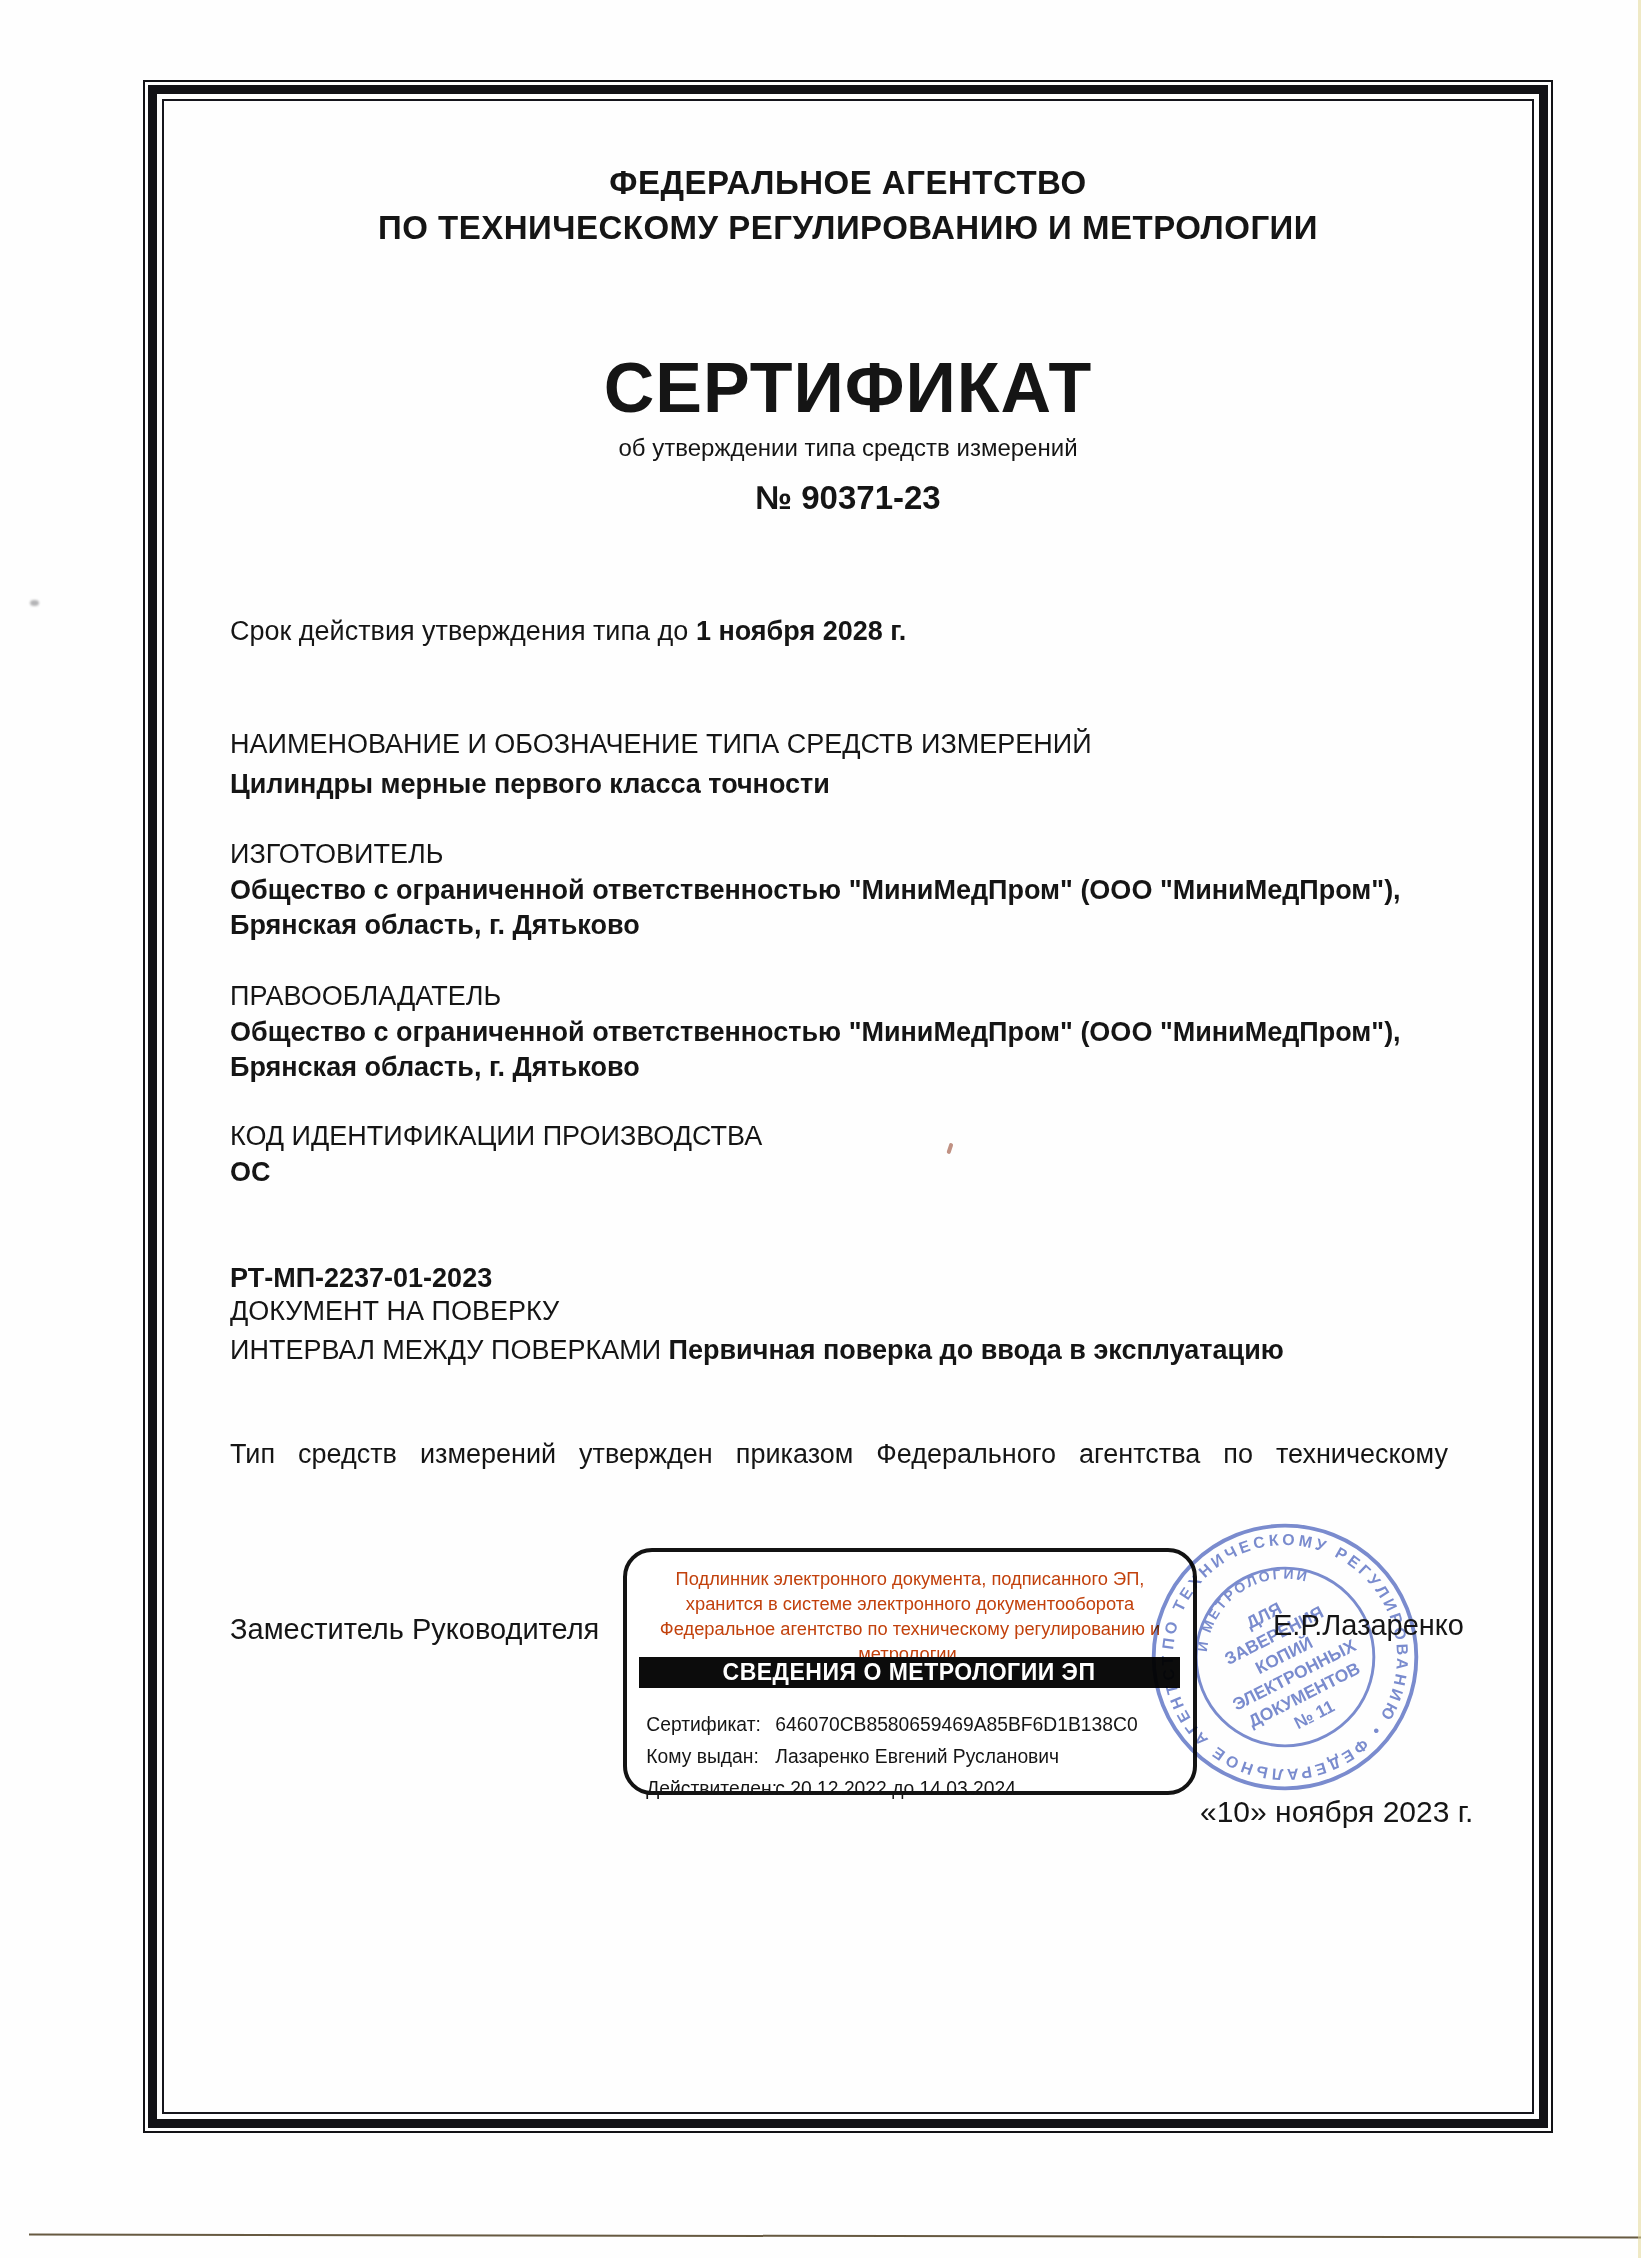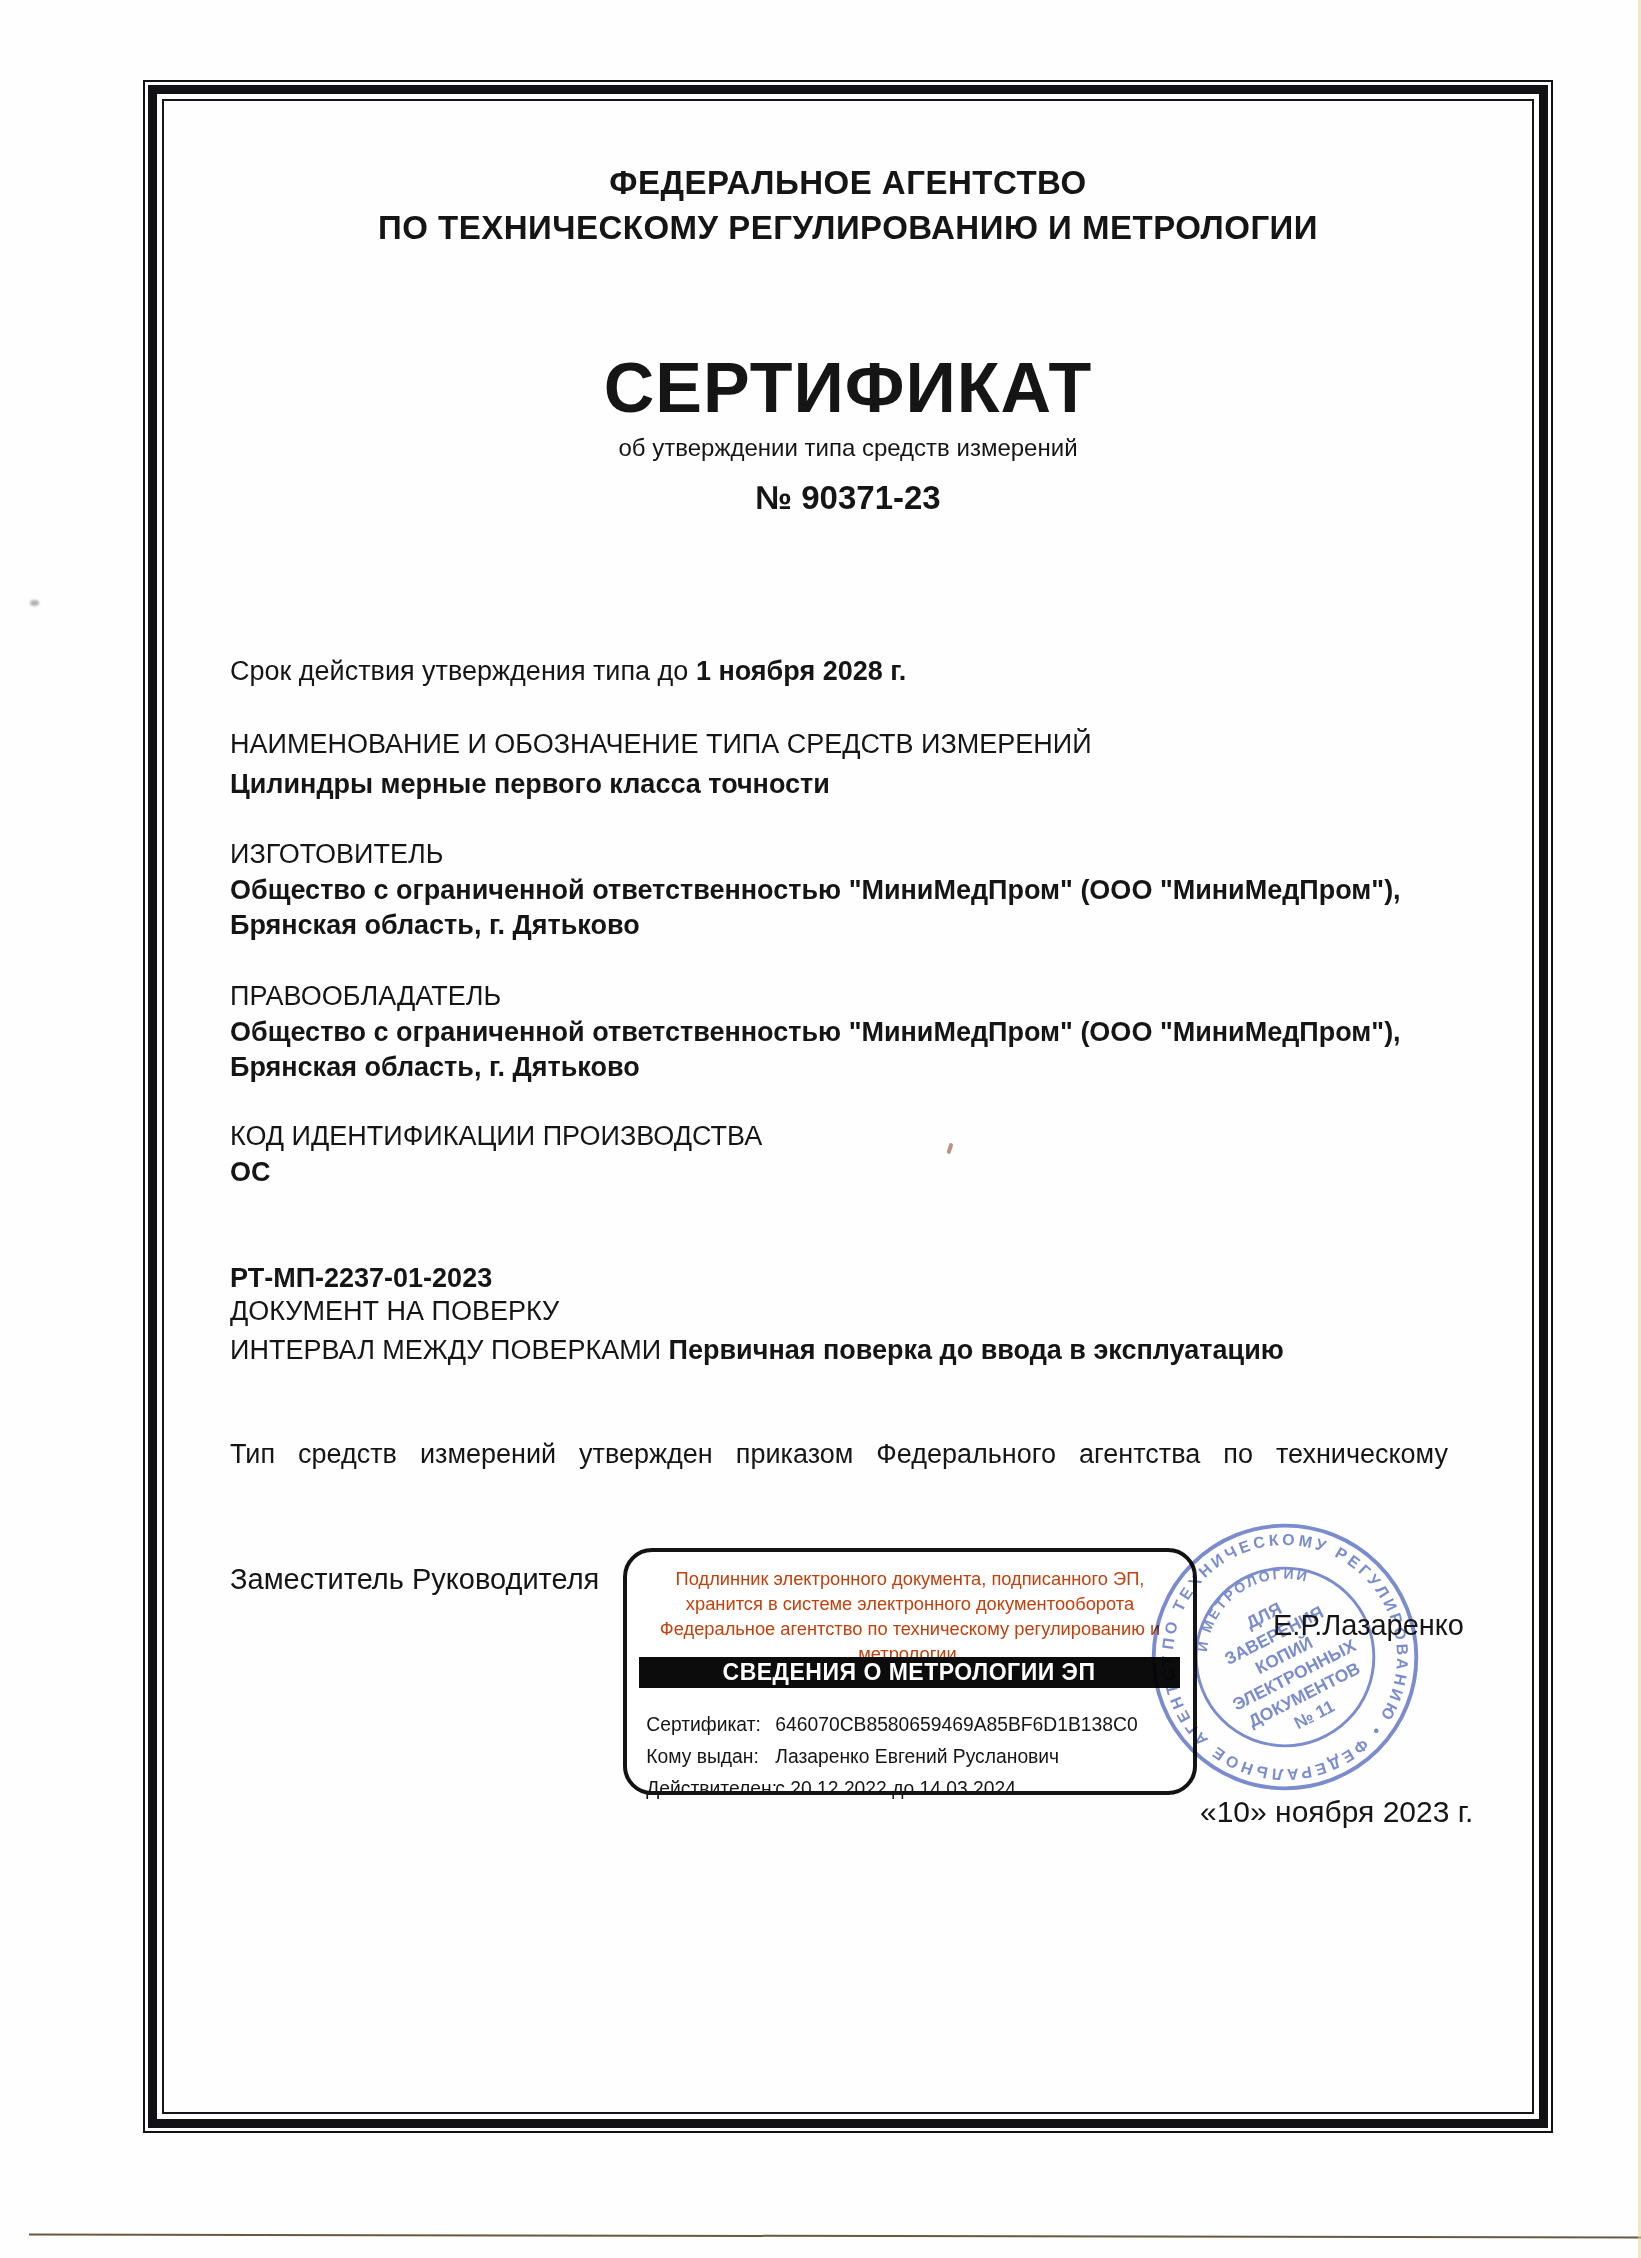--- a/index.html
+++ b/index.html
@@ -63,21 +63,21 @@
     </div>
   </div>
 
   <div class="abs ctr hdr" style="top:209px;">ПО ТЕХНИЧЕСКОМУ РЕГУЛИРОВАНИЮ И МЕТРОЛОГИИ</div>
   <div class="abs ctr hdr" style="top:164px;">ФЕДЕРАЛЬНОЕ АГЕНТСТВО</div>
 
   <div class="abs ctr title" style="top:348px;">СЕРТИФИКАТ</div>
   <div class="abs ctr subtitle" style="top:434px;">об утверждении типа средств измерений</div>
   <div class="abs ctr cnum" style="top:479px;">№ 90371-23</div>
 
-  <div class="abs body-line" style="top:656px;"><span>Срок действия утверждения типа до</span> <span class="b">1 ноября 2028 г.</span></div>
+  <div class="abs body-line" style="top:616px;"><span>Срок действия утверждения типа до</span> <span class="b">1 ноября 2028 г.</span></div>
 
   <div class="abs body-line" style="top:729px;">НАИМЕНОВАНИЕ И ОБОЗНАЧЕНИЕ ТИПА СРЕДСТВ ИЗМЕРЕНИЙ</div>
   <div class="abs body-line b" style="top:769px;">Цилиндры мерные первого класса точности</div>
 
   <div class="abs body-line" style="top:839px;">ИЗГОТОВИТЕЛЬ</div>
   <div class="abs body-line b" style="top:875px;">Общество с ограниченной ответственностью "МиниМедПром" (ООО "МиниМедПром"),</div>
   <div class="abs body-line b" style="top:910px;">Брянская область, г. Дятьково</div>
 
   <div class="abs body-line" style="top:981px;">ПРАВООБЛАДАТЕЛЬ</div>
   <div class="abs body-line b" style="top:1017px;">Общество с ограниченной ответственностью "МиниМедПром" (ООО "МиниМедПром"),</div>
@@ -86,21 +86,21 @@
   <div class="abs body-line" style="top:1121px;">КОД ИДЕНТИФИКАЦИИ ПРОИЗВОДСТВА</div>
   <div class="abs body-line b" style="top:1157px;">ОС</div>
 
   <div class="abs body-line" style="top:1296px;">ДОКУМЕНТ НА ПОВЕРКУ</div>
   <div class="abs body-line b" style="top:1263px;">РТ-МП-2237-01-2023</div>
 
   <div class="abs body-line" style="top:1335px;"><span>ИНТЕРВАЛ МЕЖДУ ПОВЕРКАМИ</span> <span class="b">Первичная поверка до ввода в эксплуатацию</span></div>
 
   <div class="abs body-line just" style="top:1439px;">Тип средств измерений утвержден приказом Федерального агентства по техническому</div>
 
-  <div class="abs sig-label" style="left:230px; top:1563px;">Заместитель Руководителя</div>
+  <div class="abs sig-label" style="left:230px; top:1613px;">Заместитель Руководителя</div>
 
   <div class="esign-box">
     <div class="esign-notice">
       <div>Подлинник электронного документа, подписанного ЭП,</div>
       <div>хранится в системе электронного документооборота</div>
       <div>Федеральное агентство по техническому регулированию и</div>
       <div>метрологии.</div>
     </div>
     <div class="esign-bar">СВЕДЕНИЯ О МЕТРОЛОГИИ ЭП</div>
     <div class="esign-details">

